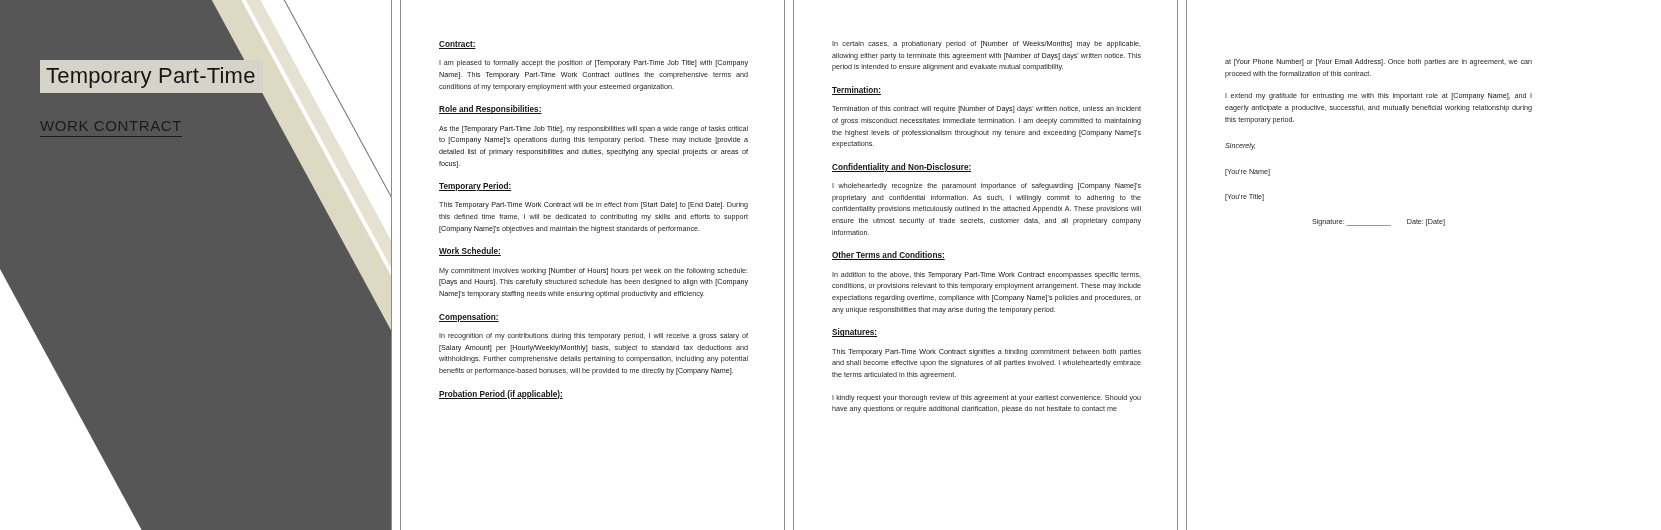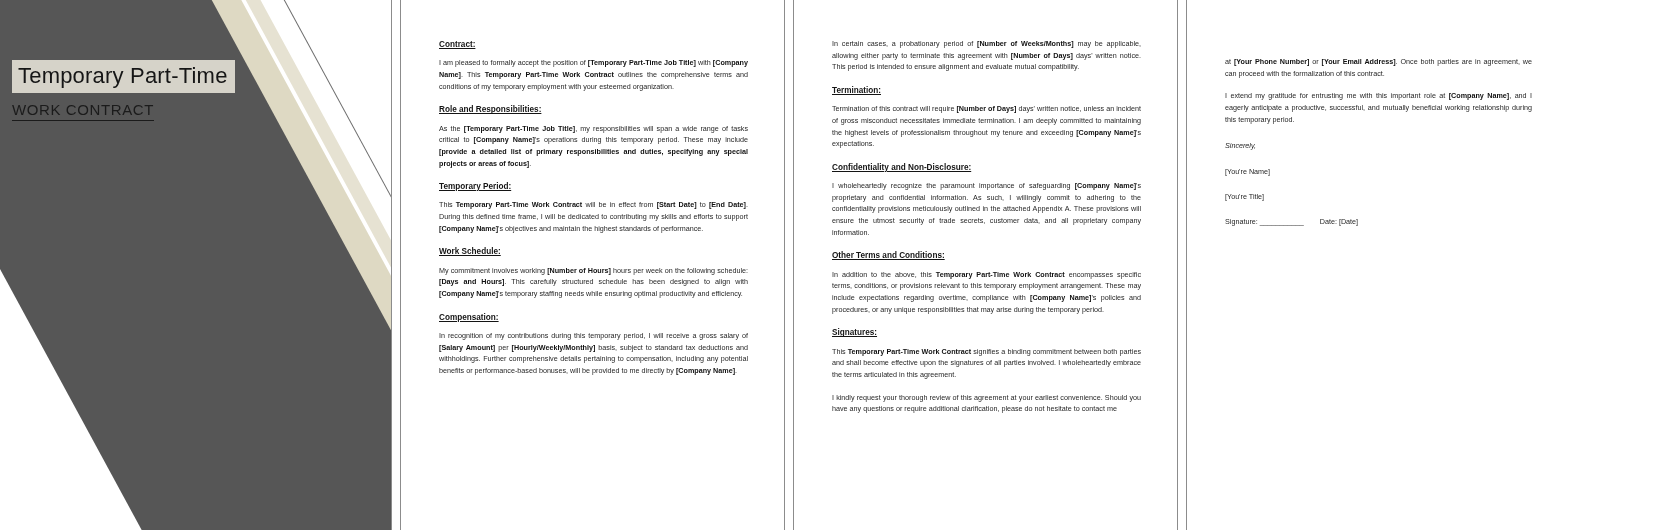--- a/index.html
+++ b/index.html
@@ -81,37 +81,37 @@
   .band-line {
     width: 1px;
     height: 1100px;
     background: #6d6d6d;
     left: 262px;
     top: -40px;
     transform: rotate(-28.5deg);
   }
   .cover-title-wrap {
     position: absolute;
-    left: 12px;
+    left: 40px;
     top: 60px;
     z-index: 5;
   }
   .cover-title {
     display: inline-block;
     font-size: 22px;
     line-height: 1.25;
     font-weight: 400;
     color: #161616;
     background: #d6d3c9;
     padding: 2px 7px 3px 6px;
     letter-spacing: .2px;
   }
   .cover-subtitle {
     display: inline-block;
-    margin-top: 8px;
+    margin-top: 24px;
     font-size: 15px;
     letter-spacing: .6px;
     color: #1b1b1b;
     border-bottom: 1px solid #1b1b1b;
     padding-bottom: 2px;
   }
 
   
   .text-page {
     width: 385px;
@@ -134,27 +134,27 @@
     font-size: 8.2px;
     font-weight: bold;
     color: #141414;
     text-decoration: underline;
     margin: 0 0 6px 0;
   }
   .para {
     margin: 0 0 11px 0;
   }
   .para b {
-    font-weight: bold;
+    font-weight: normal;
     color: #111;
   }
   .spacer-sm { height: 4px; }
   .sig-row {
     display: flex;
-    justify-content: flex-start;
+    justify-content: center;
     align-items: flex-end;
     margin-top: 14px;
     font-size: 7.2px;
     gap: 16px;
   }
   .sincerely { margin: 0 0 14px 0; font-style: italic; }
   .name-line { margin: 8px 0 13px 0; }
 </style>
 </head>
 <body>
@@ -186,20 +186,21 @@
 
       <p class="heading">Temporary Period:</p>
       <p class="para">This <b>Temporary Part-Time Work Contract</b> will be in effect from <b>[Start Date]</b> to <b>[End Date]</b>. During this defined time frame, I will be dedicated to contributing my skills and efforts to support <b>[Company Name]</b>'s objectives and maintain the highest standards of performance.</p>
 
       <p class="heading">Work Schedule:</p>
       <p class="para">My commitment involves working <b>[Number of Hours]</b> hours per week on the following schedule: <b>[Days and Hours]</b>. This carefully structured schedule has been designed to align with <b>[Company Name]</b>'s temporary staffing needs while ensuring optimal productivity and efficiency.</p>
 
       <p class="heading">Compensation:</p>
       <p class="para">In recognition of my contributions during this temporary period, I will receive a gross salary of <b>[Salary Amount]</b> per <b>[Hourly/Weekly/Monthly]</b> basis, subject to standard tax deductions and withholdings. Further comprehensive details pertaining to compensation, including any potential benefits or performance-based bonuses, will be provided to me directly by <b>[Company Name]</b>.</p>
 
+      <p class="heading">Probation Period (if applicable):</p>
     </div>
   </div>
 
   <div class="page-gap"></div>
 
   <div class="page text-page">
     <div class="col">
       <p class="para">In certain cases, a probationary period of <b>[Number of Weeks/Months]</b> may be applicable, allowing either party to terminate this agreement with <b>[Number of Days]</b> days' written notice. This period is intended to ensure alignment and evaluate mutual compatibility.</p>
 
       <p class="heading">Termination:</p>

